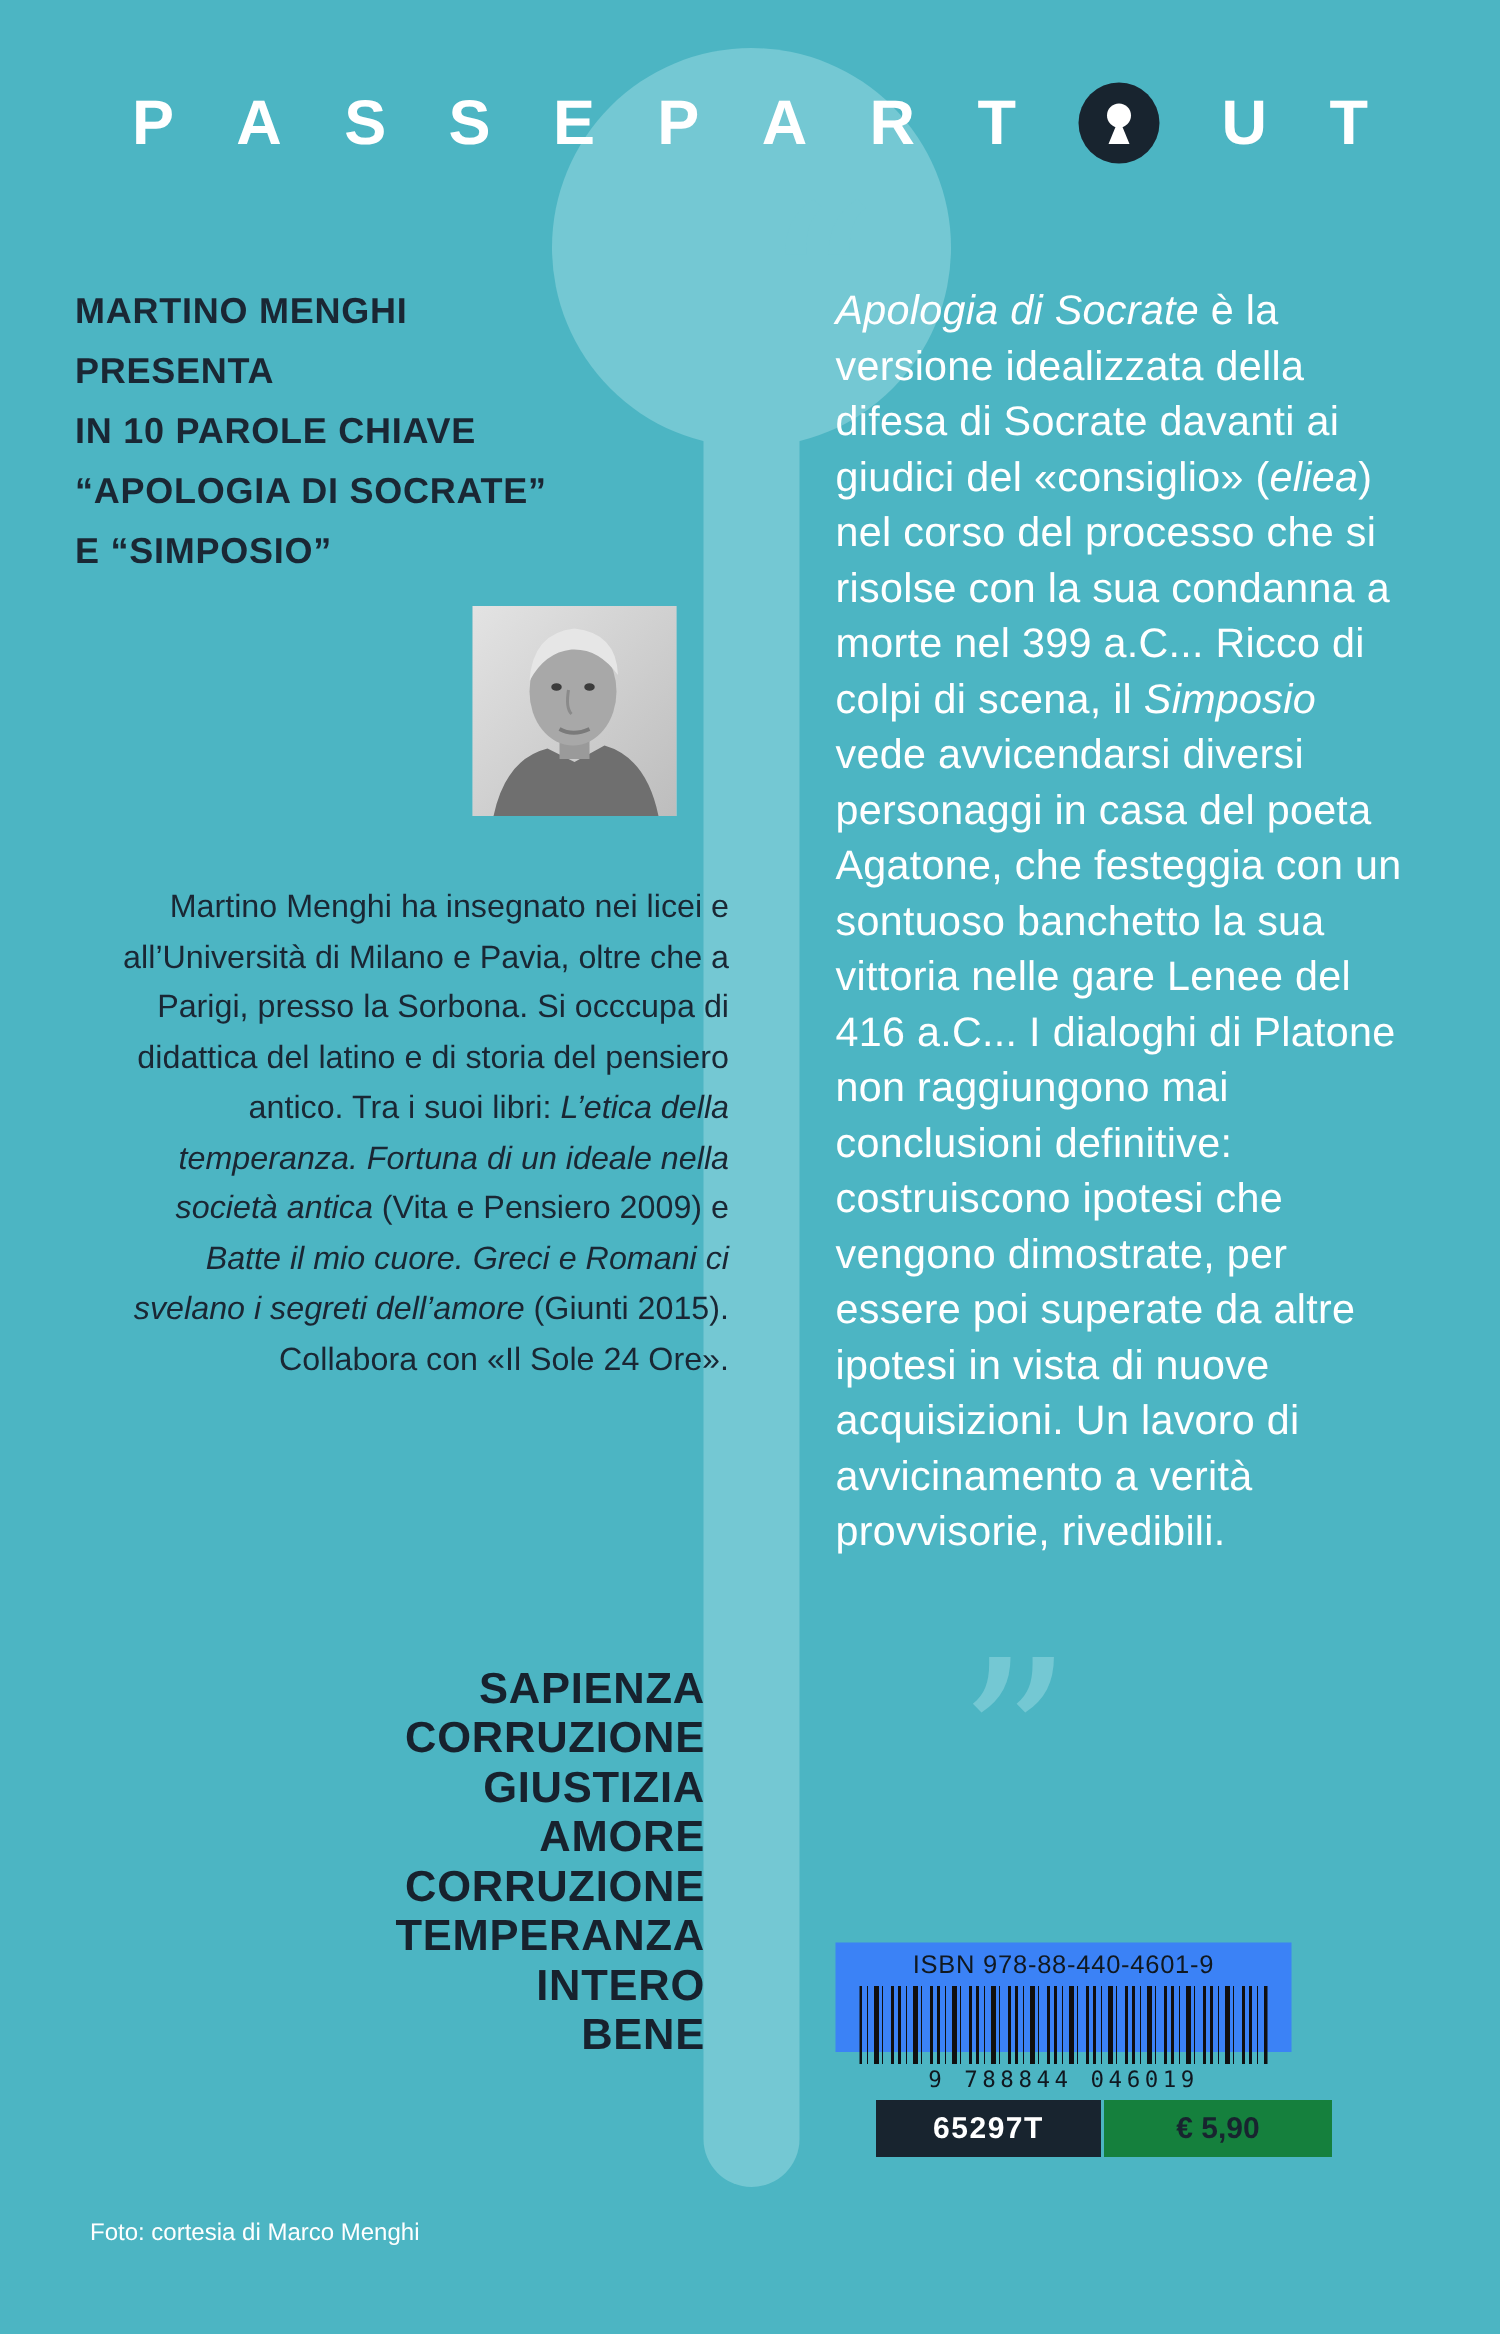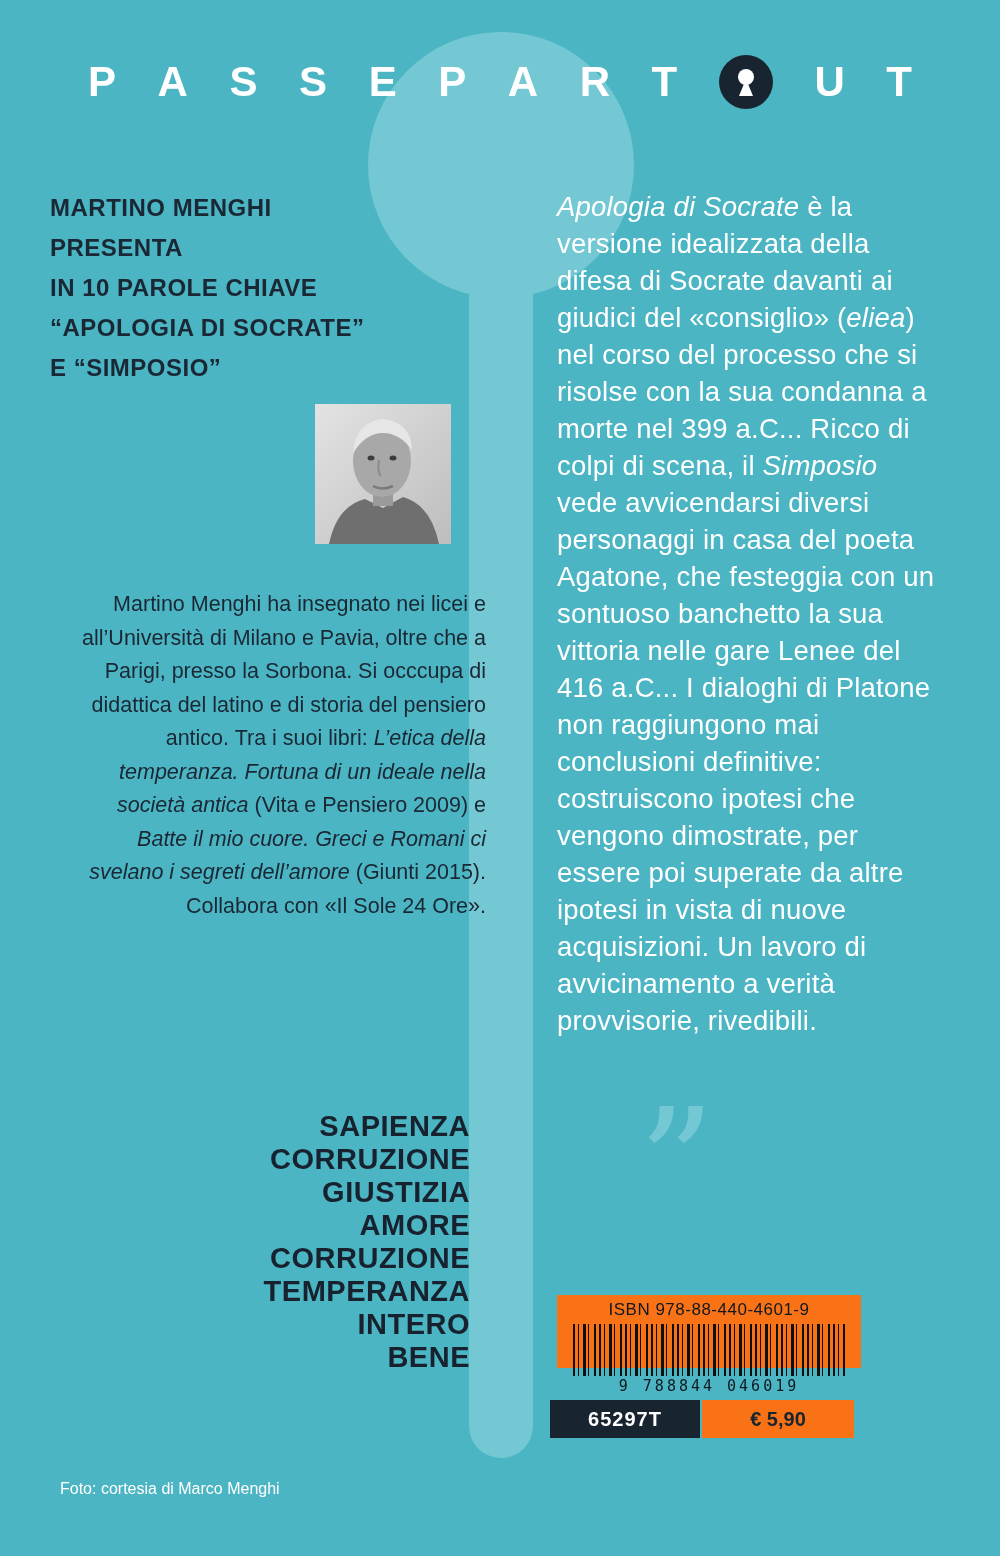--- a/index.html
+++ b/index.html
@@ -66,50 +66,50 @@
   .open-quote{left:508px;top:118px;}
   .close-quote{left:638px;top:1088px;}
   .quote{
     position:absolute;left:557px;top:188px;width:380px;margin:0;
     color:#ffffff;font-size:27.5px;line-height:37px;letter-spacing:0.2px;
   }
   .quote i{font-style:italic;}
   
   .barcode-box{
     position:absolute;left:557px;top:1295px;width:304px;height:73px;
-    background:#f97316;box-sizing:border-box;padding-top:5px;
+    background:#3b82f6;box-sizing:border-box;padding-top:5px;
   }
   .isbn-label{
     text-align:center;color:#101820;font-size:17px;letter-spacing:0.5px;
   }
   .bars{
     height:52px;margin:4px 16px 1px;
     background:repeating-linear-gradient(90deg,
       #101010 0 2px, transparent 2px 5px,
       #101010 5px 6px, transparent 6px 10px,
       #101010 10px 13px, transparent 13px 15px,
       #101010 15px 16px, transparent 16px 21px,
       #101010 21px 23px, transparent 23px 26px);
   }
   .barcode-digits{
     text-align:center;color:#101820;
     font-family:"DejaVu Sans Mono", monospace;
     font-size:15px;letter-spacing:3px;
   }
   .price-strip{
-    position:absolute;left:550px;top:1400px;width:304px;height:38px;
+    position:absolute;left:584px;top:1400px;width:304px;height:38px;
     display:flex;gap:2px;
   }
   .code-box{
     flex:0 0 150px;background:#18242f;color:#ffffff;
     display:flex;align-items:center;justify-content:center;
     font-size:20px;font-weight:bold;letter-spacing:1px;
   }
   .price-box{
-    flex:1;background:#f97316;color:#18242f;
+    flex:1;background:#15803d;color:#18242f;
     display:flex;align-items:center;justify-content:center;
     font-size:20px;font-weight:bold;
   }
 </style>
 </head>
 <body>
 
 <div class="page">
 
   <div class="spoon-bowl"></div>

